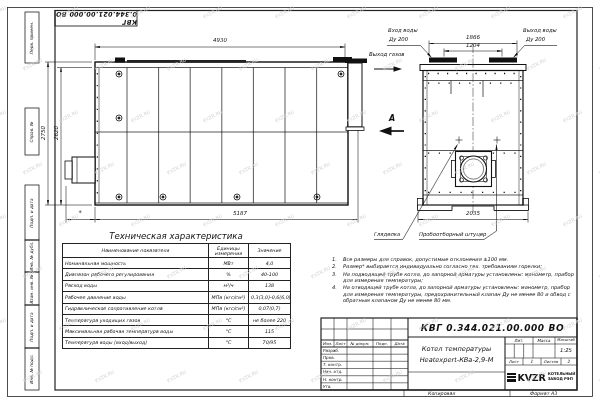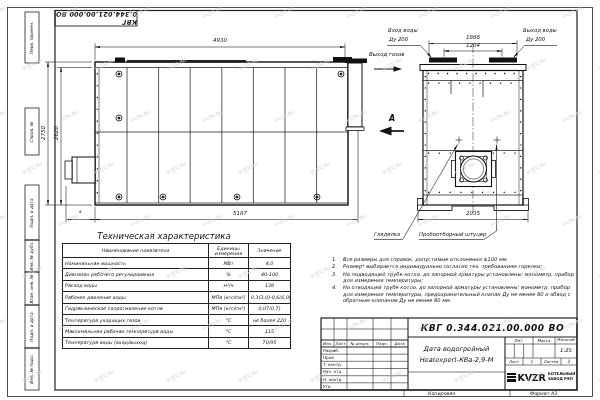--- a/index.html
+++ b/index.html
@@ -198,21 +198,21 @@
   <span class="t" style="left:388px;top:28px;font-size:5.3px;">Вход воды</span>
   <span class="t" style="left:389px;top:37px;font-size:5.3px;">Ду 200</span>
   <span class="t" style="left:523px;top:28px;font-size:5.3px;">Выход воды</span>
   <span class="t" style="left:526px;top:37px;font-size:5.3px;">Ду 200</span>
   <span class="t c" style="left:473px;top:37.5px;font-size:5.5px;">1866</span>
   <span class="t c" style="left:473px;top:46px;font-size:5.5px;">1204</span>
   <span class="t c" style="left:473px;top:213.5px;font-size:5.5px;">2035</span>
   <span class="t" style="left:374px;top:232px;font-size:5.3px;">Гляделка</span>
   <span class="t" style="left:419px;top:232px;font-size:5.3px;">Пробоотборный штуцер</span>
 
-  <div class="t ctr" style="left:50px;top:231.5px;width:228px;font-size:8.6px;">Техническая характеристика</div>
+  <div class="t ctr" style="left:62px;top:231.5px;width:228px;font-size:8.6px;">Техническая характеристика</div>
   <div style="position:absolute;left:62px;top:243px;">
     <table class="spec">
       <colgroup>
           <col style="width:146px">
           <col style="width:40px">
           <col style="width:42px">
         </colgroup>
       <tbody>
           <tr>
         <th>Наименование показателя</th>
@@ -277,21 +277,21 @@
         <span class="x">На подводящей трубе котла, до запорной арматуры установлены: манометр, прибор для измерения температуры;</span>
       </div>
     <div class="note">
         <span class="n">4.</span>
         <span class="x">На отводящей трубе котла, до запорной арматуры установлены: манометр, прибор для измерения температуры, предохранительный клапан Ду не менее 80 и обвод с обратным клапаном Ду не менее 80 мм.</span>
       </div>
   </div>
 
   <div class="doccell">КВГ 0.344.021.00.000 ВО</div>
   <div class="namecell">
-    <span>Дата водогрейный</span>
+    <span>Котел температуры</span>
     <span>Heatexpert-КВа-2,9-М</span>
   </div>
   <span class="t c" style="left:327.5px;top:343.7px;font-size:3.9px;">Изм.</span>
   <span class="t c" style="left:340.5px;top:343.7px;font-size:3.9px;">Лист</span>
   <span class="t c" style="left:360px;top:343.7px;font-size:3.9px;">№ докум.</span>
   <span class="t c" style="left:382px;top:343.7px;font-size:3.9px;">Подп.</span>
   <span class="t c" style="left:399.5px;top:343.7px;font-size:3.9px;">Дата</span>
   <span class="t" style="left:323px;top:348.8px;font-size:4.1px;">Разраб.</span>
   <span class="t" style="left:323px;top:356px;font-size:4.1px;">Пров.</span>
   <span class="t" style="left:323px;top:363.1px;font-size:4.1px;">Т. контр.</span>

